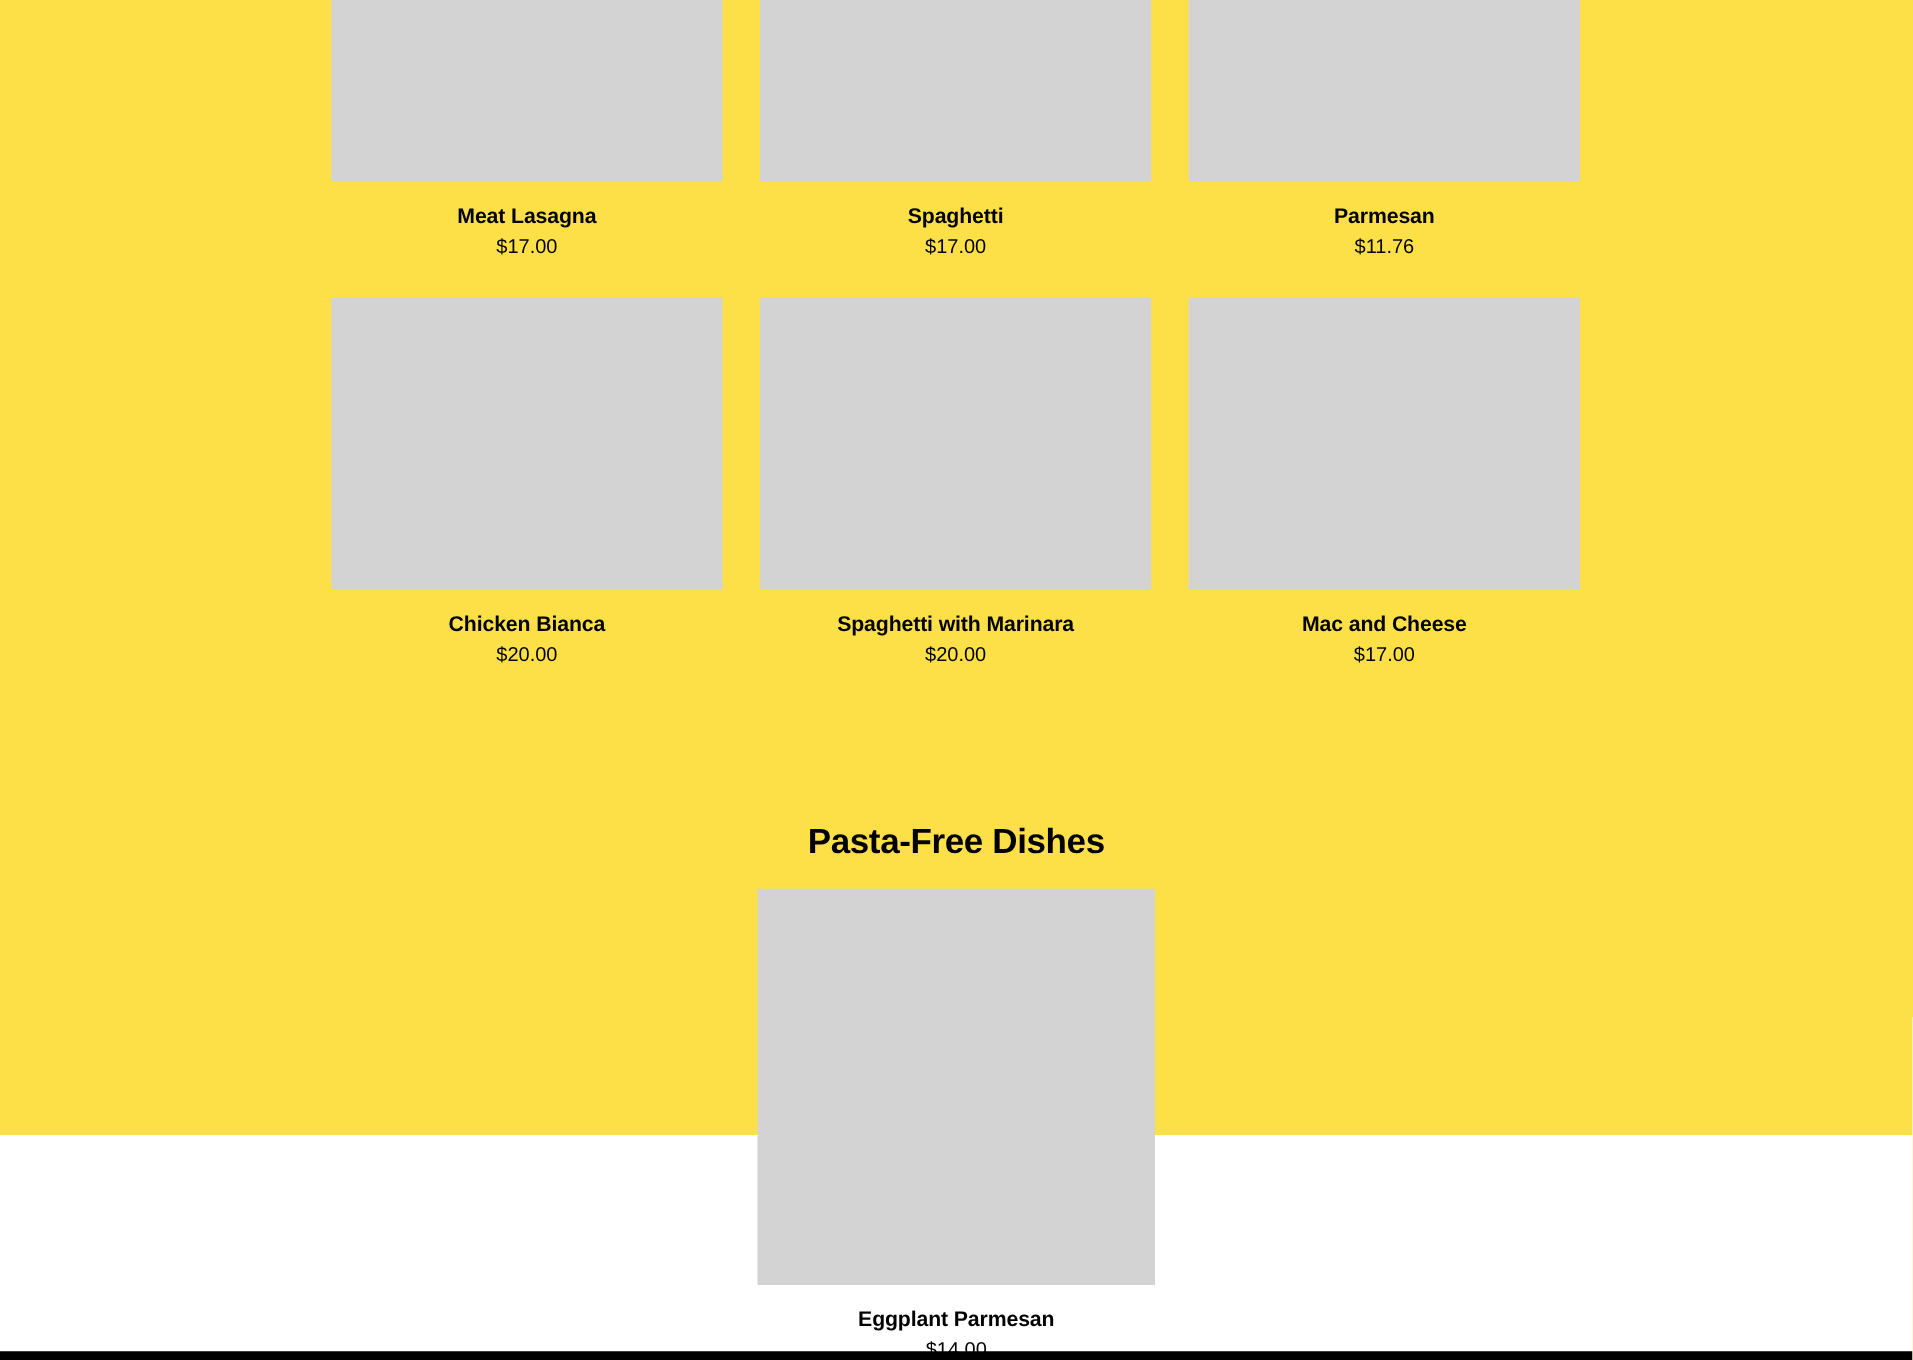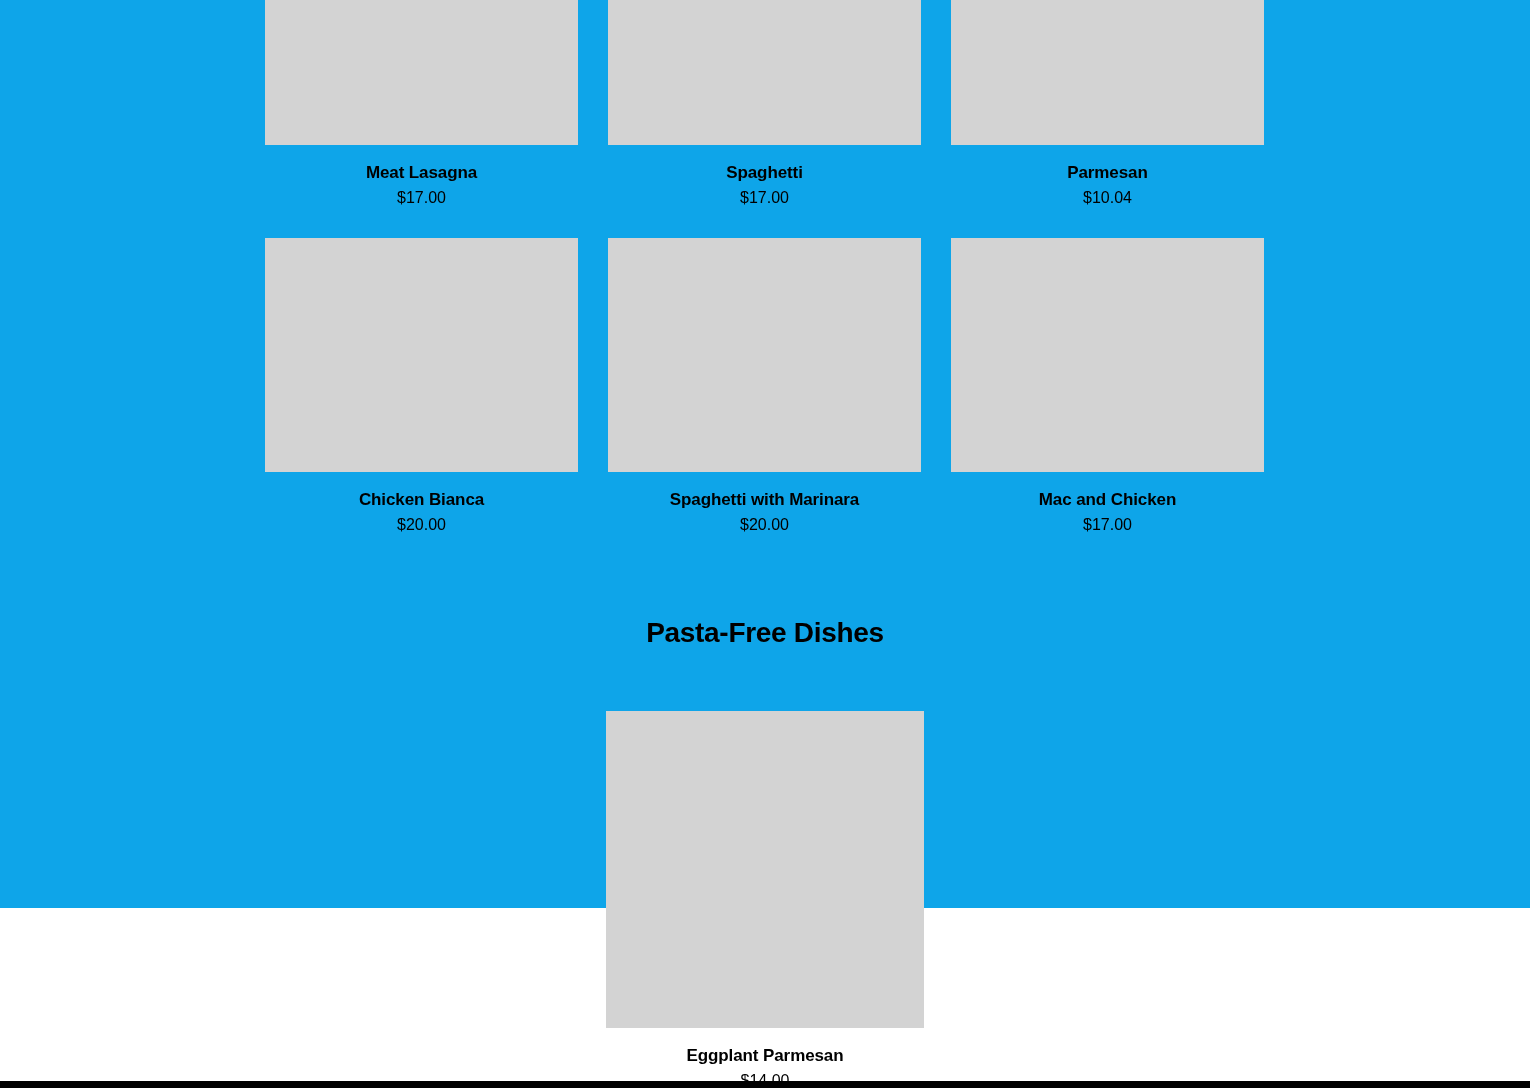--- a/index.html
+++ b/index.html
@@ -10,21 +10,21 @@
     height: 1088px;
     background: #ffffff;
     font-family: "Liberation Sans", sans-serif;
     overflow: hidden;
   }
 
   #page {
     position: relative;
     width: 1530px;
     height: 908px;
-    background: #0ea5e9;
+    background: #fde047;
   }
 
   
   .menu-section {
     position: absolute;
     left: 265px;
     width: 1000px;
   }
 
   .menu-grid {
@@ -75,21 +75,21 @@
 
   
   #row-two {
     top: 238px;
   }
 
   
   #section-heading {
     position: absolute;
     left: 0;
-    top: 616px;
+    top: 656px;
     width: 1530px;
     text-align: center;
     font-size: 28px;
     font-weight: bold;
     color: #000000;
     letter-spacing: -0.3px;
     line-height: 1.2;
   }
 
   
@@ -138,21 +138,21 @@
 
       <div class="menu-card">
         <div class="card-image"></div>
         <div class="card-title">Spaghetti</div>
         <div class="card-price">$17.00</div>
       </div>
 
       <div class="menu-card">
         <div class="card-image"></div>
         <div class="card-title">Parmesan</div>
-        <div class="card-price">$10.04</div>
+        <div class="card-price">$11.76</div>
       </div>
 
     </div>
   </div>
 
   <div class="menu-section" id="row-two">
     <div class="menu-grid">
 
       <div class="menu-card">
         <div class="card-image"></div>
@@ -161,21 +161,21 @@
       </div>
 
       <div class="menu-card">
         <div class="card-image"></div>
         <div class="card-title">Spaghetti with Marinara</div>
         <div class="card-price">$20.00</div>
       </div>
 
       <div class="menu-card">
         <div class="card-image"></div>
-        <div class="card-title">Mac and Chicken</div>
+        <div class="card-title">Mac and Cheese</div>
         <div class="card-price">$17.00</div>
       </div>
 
     </div>
   </div>
 
   <h2 id="section-heading">Pasta-Free Dishes</h2>
 
   <div id="section-pasta-free">
     <div class="single-wrap">

